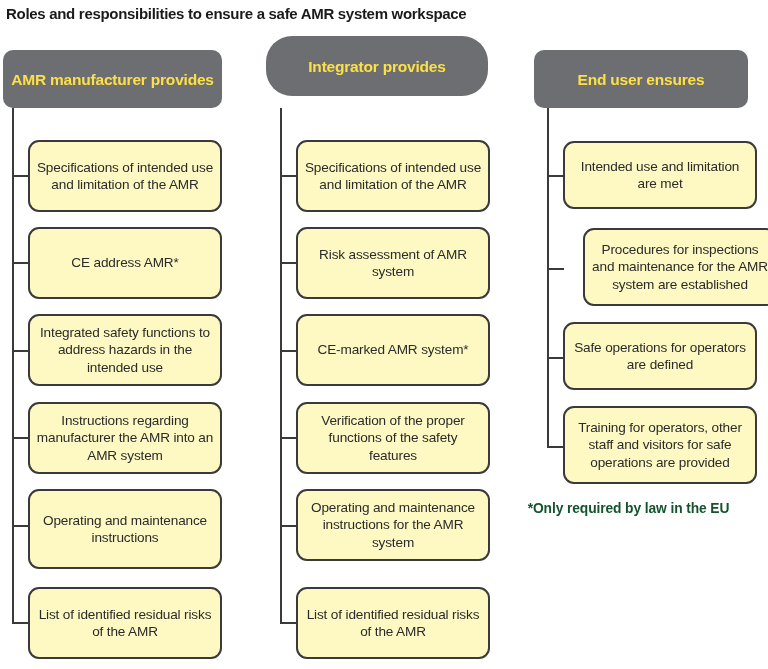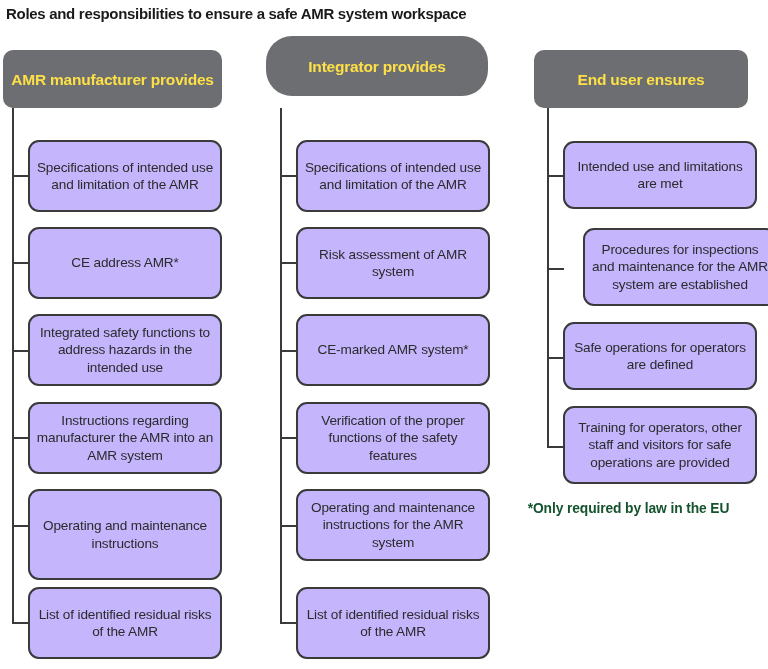--- a/index.html
+++ b/index.html
@@ -67,21 +67,21 @@
 
   .stub {
     position: absolute;
     height: 2px;
     background: #3a3a3a;
   }
 
   .node {
     position: absolute;
     box-sizing: border-box;
-    background: #c4b5fd;
+    background: #fef9c3;
     border: 2px solid #3a3a3a;
     border-radius: 11px;
     display: flex;
     align-items: center;
     justify-content: center;
     text-align: center;
     font-size: 13.6px;
     line-height: 17.5px;
     color: #2b2b2b;
     letter-spacing: -0.15px;
@@ -129,21 +129,21 @@
     </div>
     <div class="node" style="left:28px; top:227px; width:194px; height:72px;">
       <span class="node-label">CE address AMR*</span>
     </div>
     <div class="node" style="left:28px; top:314px; width:194px; height:72px;text-align:center;">
       <span class="node-label">Integrated safety functions to address hazards in the intended use</span>
     </div>
     <div class="node" style="left:28px; top:402px; width:194px; height:72px;">
       <span class="node-label">Instructions regarding manufacturer the AMR into an AMR system</span>
     </div>
-    <div class="node" style="left:28px; top:489px; width:194px; height:91px;">
+    <div class="node" style="left:28px; top:489px; width:194px; height:80px;">
       <span class="node-label">Operating and maintenance instructions</span>
     </div>
     <div class="node" style="left:28px; top:587px; width:194px; height:72px;">
       <span class="node-label">List of identified residual risks of the AMR</span>
     </div>
   </div>
 
   <div class="column">
 
     <div class="col-header" style="left:266px; top:36px; width:222px; height:60px;border-radius:26px;">Integrator provides</div>
@@ -182,21 +182,21 @@
     <div class="col-header" style="left:534px; top:50px; width:214px; height:58px;">End user ensures</div>
 
     <div class="trunk" style="left:547px; top:108px; height:340px;"></div>
 
     <div class="stub" style="left:547px; top:175px; width:17px;"></div>
     <div class="stub" style="left:547px; top:268px; width:17px;"></div>
     <div class="stub" style="left:547px; top:357px; width:17px;"></div>
     <div class="stub" style="left:547px; top:446px; width:17px;"></div>
 
     <div class="node" style="left:563px; top:141px; width:194px; height:68px;">
-      <span class="node-label">Intended use and limitations are met</span>
+      <span class="node-label">Intended use and limitation are met</span>
     </div>
     <div class="node" style="left:563px; top:228px; width:194px; height:78px;margin-left:20px;">
       <span class="node-label">Procedures for inspections and maintenance for the AMR system are established</span>
     </div>
     <div class="node" style="left:563px; top:322px; width:194px; height:68px;">
       <span class="node-label">Safe operations for operators are defined</span>
     </div>
     <div class="node" style="left:563px; top:406px; width:194px; height:78px;">
       <span class="node-label">Training for operators, other staff and visitors for safe operations are provided</span>
     </div>

